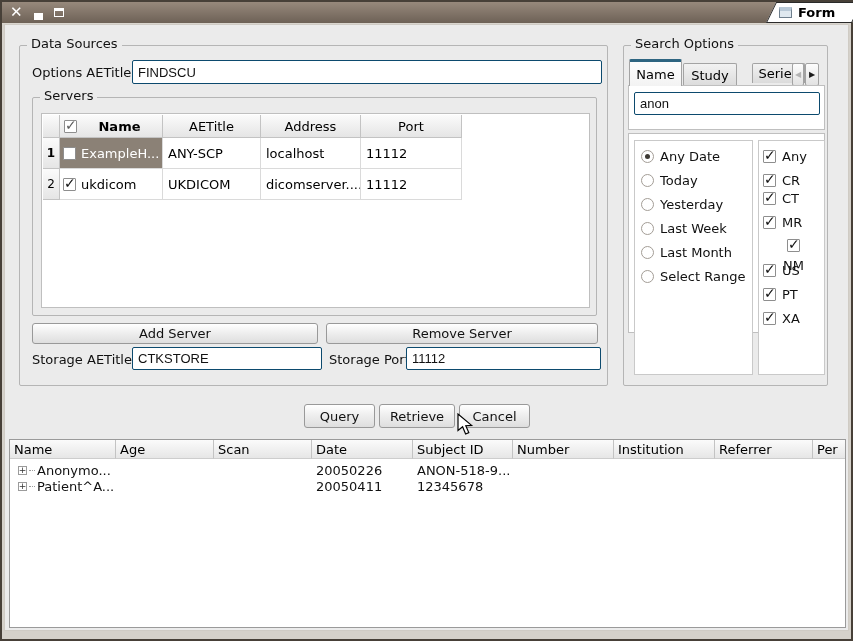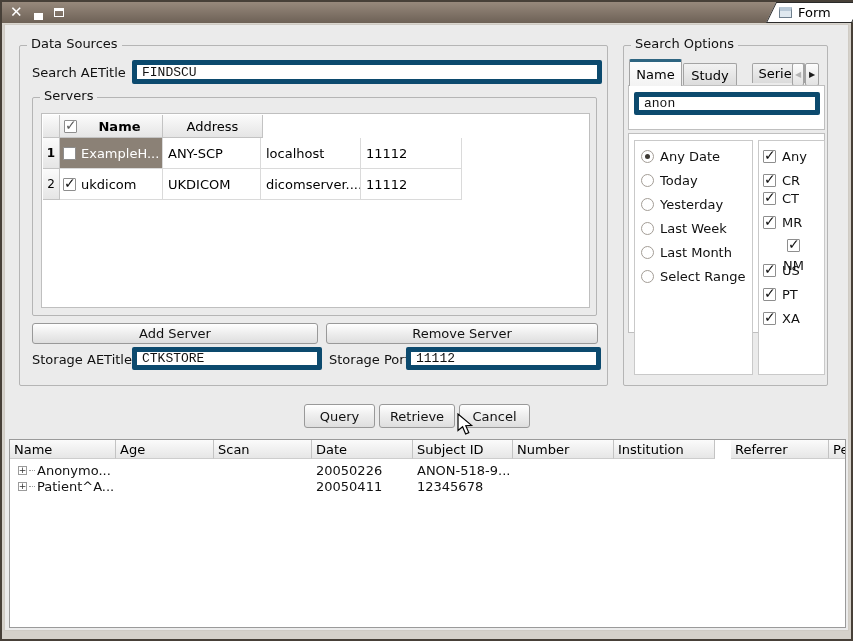--- a/index.html
+++ b/index.html
@@ -20,30 +20,30 @@
   .tb-close { color:#fff; font-weight:bold; font-size:15px; line-height:15px; cursor:default; }
   .tb-min { width:9px; height:7px; background:#fff; margin-top:8px; }
   .tb-max { width:10px; height:9px; border:1px solid #fff; border-top:3px solid #fff; margin-top:3px; box-sizing:border-box; }
   .form-tab { position:absolute; right:0; top:0; width:88px; height:21px; }
   .form-tab-bg {
     position:absolute; left:8px; right:-6px; top:0; bottom:0;
     background:#fff; border:1px solid #2a2a2a; transform:skewX(-26deg);
   }
   .form-tab-content { position:absolute; left:16px; top:0; right:0; bottom:0; display:flex; align-items:center; gap:6px; }
   .form-tab-winicon { width:13px; height:11px; background:#dfe8ef; border:1px solid #6f7f8d; border-top:4px solid #b9c9d7; box-sizing:border-box; }
-  .form-tab-label { font-size:13px; font-weight:normal; color:#000; }
+  .form-tab-label { font-size:13px; font-weight:bold; color:#000; }
   
   .content { position:absolute; left:2px; top:22px; right:2px; bottom:8px; background:#ebebeb; border:1px solid #cfcbc4; box-sizing:border-box; }
   .label { position:absolute; font-size:13px; color:#111; white-space:nowrap; }
   .gb { position:absolute; border:1px solid #b5b5b5; border-radius:2px; box-sizing:border-box; }
   .gb-title { position:absolute; top:-10px; left:7px; background:#ebebeb; padding:0 4px; font-size:13px; color:#111; white-space:nowrap; }
   .input {
-    position:absolute; background:#fff; border:5px solid #0c4a6e; border-radius:2px;
+    position:absolute; background:#fff; border:1px solid #0c4a6e; border-radius:2px;
     font-size:13px; padding:0 5px; color:#111; box-sizing:border-box;
-    font-family:Liberation Mono, monospace; outline:none;
+    font-family:Liberation Sans, sans-serif; outline:none;
   }
   .btn {
     position:absolute; border:1px solid #999; border-radius:3px;
     background:linear-gradient(#ffffff,#efefef 45%,#dedede);
     font-size:13px; color:#111; display:flex; align-items:center; justify-content:center;
     box-sizing:border-box; cursor:default; white-space:nowrap;
   }
   .white-pane { position:absolute; background:#fff; border:1px solid #bfbfbf; box-sizing:border-box; }
   .subframe { position:absolute; background:#fff; border:1px solid #c9c9c9; box-sizing:border-box; }
   
@@ -125,37 +125,43 @@
         <span class="form-tab-label">Form</span>
       </div>
     </div>
   </div>
 
   <div class="content">
 
     <div class="gb" style="left:14px; top:20px; width:589px; height:341px;">
       <span class="gb-title">Data Sources</span>
 
-      <span class="label" style="left:12px; top:19px;">Search AETitle</span>
+      <span class="label" style="left:12px; top:19px;">Options AETitle</span>
       <input class="input" style="left: 112px; top: 14px; width: 470px; height: 24px;" readonly="" value="FINDSCU">
 
       <div class="gb" style="left:12px; top:51px; width:565px; height:219px;">
         <span class="gb-title">Servers</span>
 
         <div class="white-pane" style="left:8px; top:15px; width:549px; height:195px;">
           <div class="srv-table">
 
             <div class="srv-row" style="height:23px;">
               <div class="rowhdr" style="width:17px;"></div>
               <div class="thead-cell" style="width:103px; justify-content:flex-start; padding-left:4px;">
                 <span class="cb checked gray"></span>
                 <span class="th-flex bold">Name</span>
               </div>
+              <div class="thead-cell" style="width:98px;">
+                <span>AETitle</span>
+              </div>
               <div class="thead-cell" style="width:100px;">
                 <span>Address</span>
+              </div>
+              <div class="thead-cell" style="width:101px;">
+                <span>Port</span>
               </div>
             </div>
 
             <div class="srv-row" style="height:31px;">
               <div class="rowhdr bold" style="width:17px;">1</div>
               <div class="tcell namecell sel" style="width:103px;">
                 <span class="cb"></span>
                 <span>ExampleH...</span>
               </div>
               <div class="tcell" style="width:98px;">
@@ -323,21 +329,21 @@
           </div>
         <div class="res-hcell" style="width:100px;">
             <span>Subject ID</span>
           </div>
         <div class="res-hcell" style="width:101px;">
             <span>Number</span>
           </div>
         <div class="res-hcell" style="width:101px;">
             <span>Institution</span>
           </div>
-        <div class="res-hcell" style="width:98px;margin-left:16px;">
+        <div class="res-hcell" style="width:98px;">
             <span>Referrer</span>
           </div>
         <div class="res-hcell" style="flex:1; border-right:none;">
             <span>Per</span>
           </div>
       </div>
       <div style="height:3px;"></div>
 
       <div class="res-row">
         <div class="res-cell" style="width:106px; padding-left:0;">

